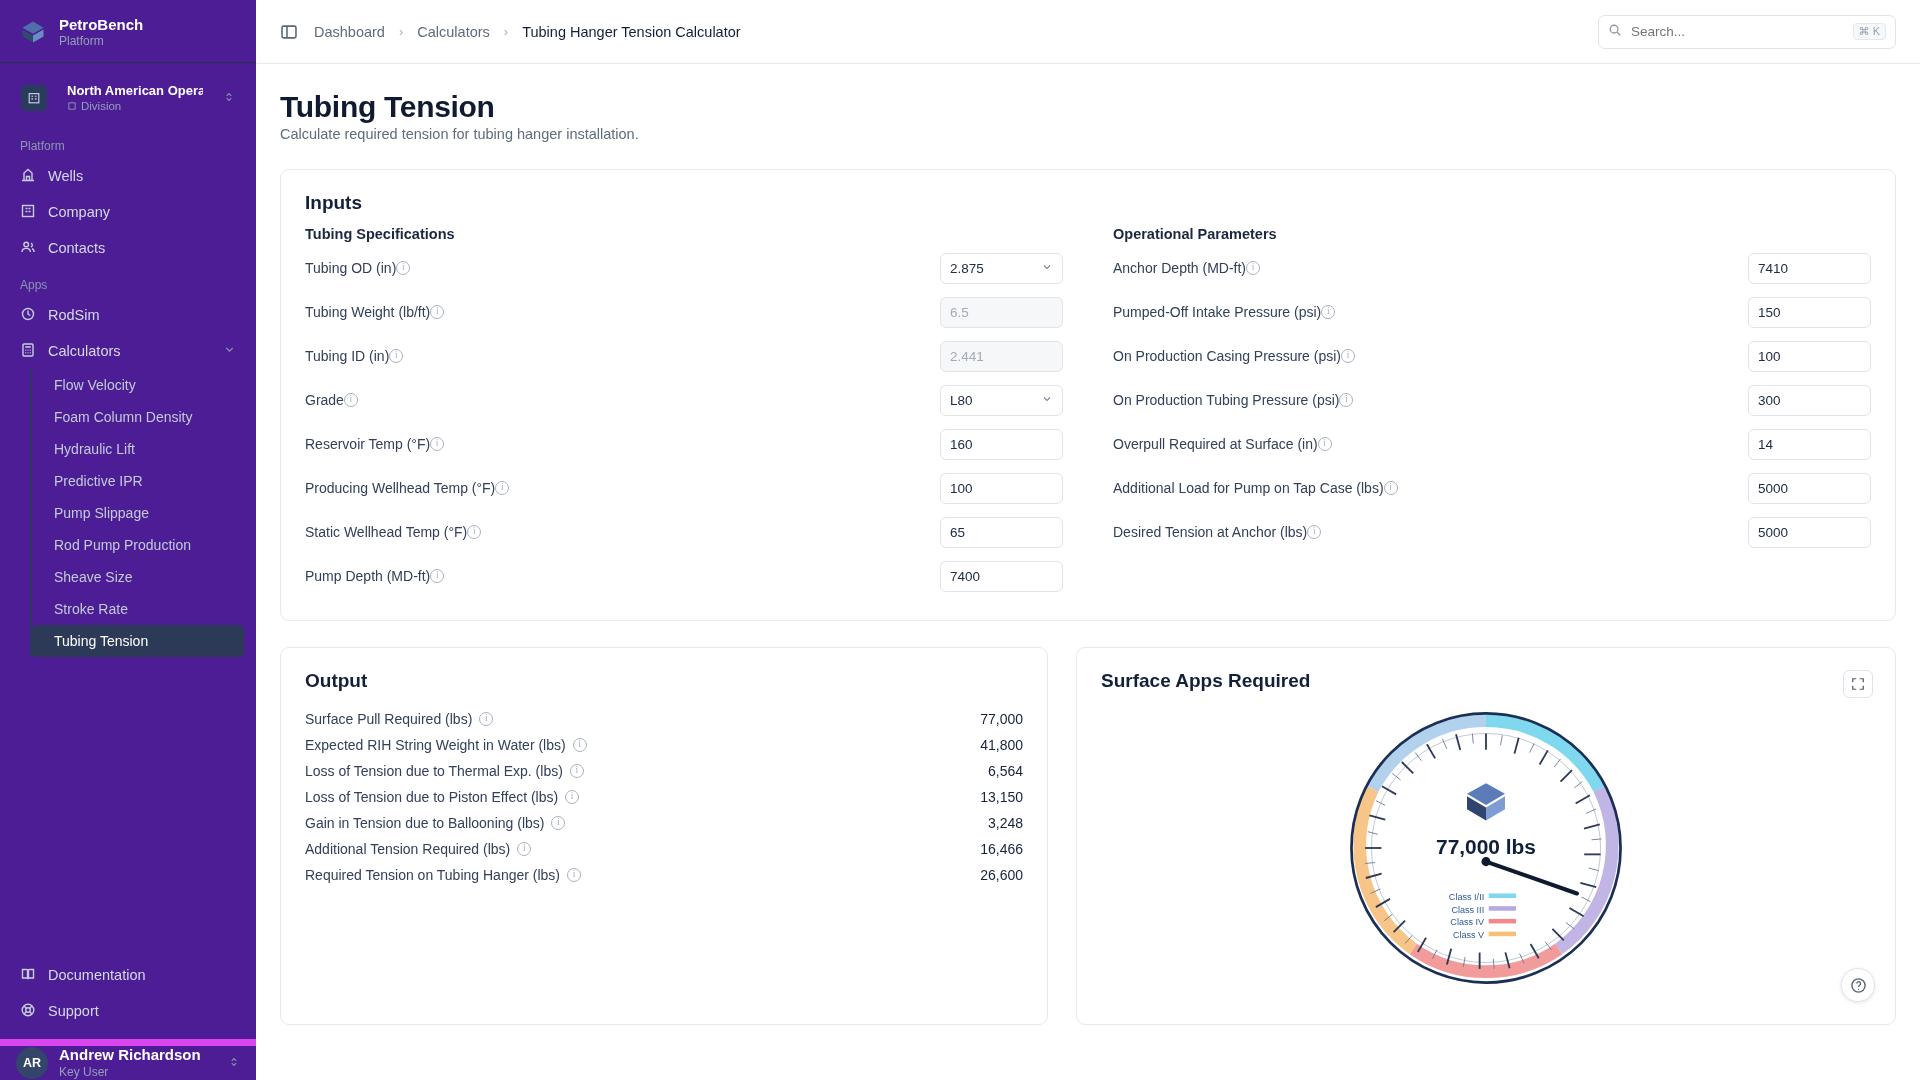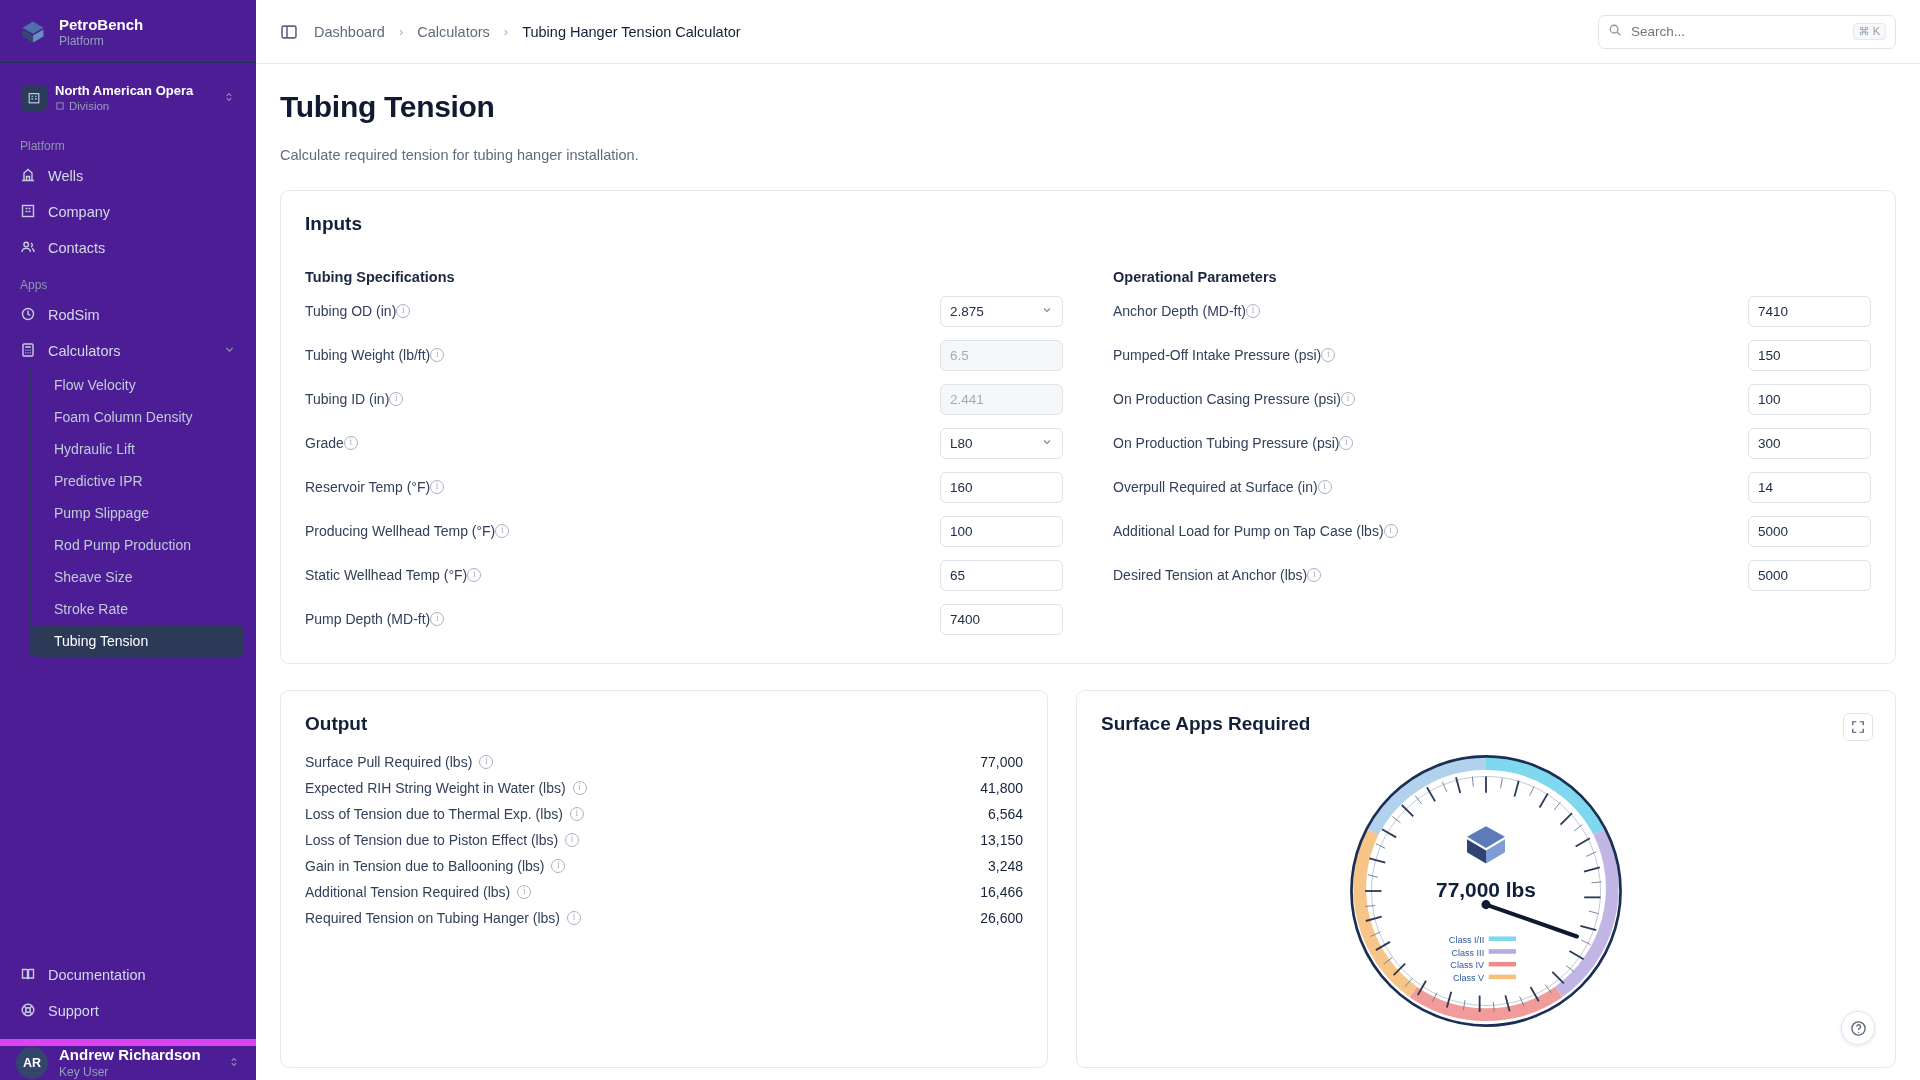--- a/index.html
+++ b/index.html
@@ -29,21 +29,21 @@
     width: 30px; height: 30px;
     display: flex; align-items: center; justify-content: center;
   }
   .brand-text { line-height: 1.18; }
   .brand-title { font-size: 15px; font-weight: bold; color: #ffffff; }
   .brand-sub { font-size: 12px; color: #94a0b8; }
 
   .org {
     margin: 12px 12px 6px 12px;
     padding: 8px 9px;
-    display: flex; align-items: center; gap: 8px;
+    display: flex; align-items: center; gap: 20px;
     border-radius: 6px;
   }
   .org-badge {
     width: 26px; height: 26px; border-radius: 5px;
     background: #2b3b5c; display: flex; align-items: center; justify-content: center;
     flex-shrink: 0;
   }
   .org-text { flex: 1; min-width: 0; line-height: 1.25; }
   .org-name {
     font-size: 13px; font-weight: bold; color: #ffffff;
@@ -130,31 +130,31 @@
     background: transparent;
   }
   .kbd {
     font-size: 11px; color: #96a0b1;
     border: 1px solid #e3e7ee; border-radius: 4px;
     padding: 1px 5px; background: #f7f8fa;
   }
 
   .content { flex: 1; overflow: hidden; padding: 26px 24px 0 24px; }
   .page-title { font-size: 30px; font-weight: bold; color: #101b31; letter-spacing: -0.3px; }
-  .page-sub { font-size: 14.5px; color: #5f6b7e; margin-top: 23px; }
+  .page-sub { font-size: 14.5px; color: #5f6b7e; margin-top: 2px; }
 
   .card {
     border: 1px solid #e6e9ef; border-radius: 9px;
     background: #fff;
     margin-top: 27px;
     padding: 22px 24px 26px 24px;
   }
   .card-title { font-size: 19px; font-weight: bold; color: #13203a; }
 
-  .cols { display: flex; gap: 50px; margin-top: 34px; }
+  .cols { display: flex; gap: 50px; margin-top: 12px; }
   .col { flex: 1; }
   .group-title { font-size: 14.5px; font-weight: bold; color: #1b2740; margin-bottom: 8px; }
 
   .field {
     display: flex; align-items: center;
     height: 36px; margin-top: 8px;
   }
   .field-label {
     font-size: 14px; color: #32405a;
     display: flex; align-items: center; 

